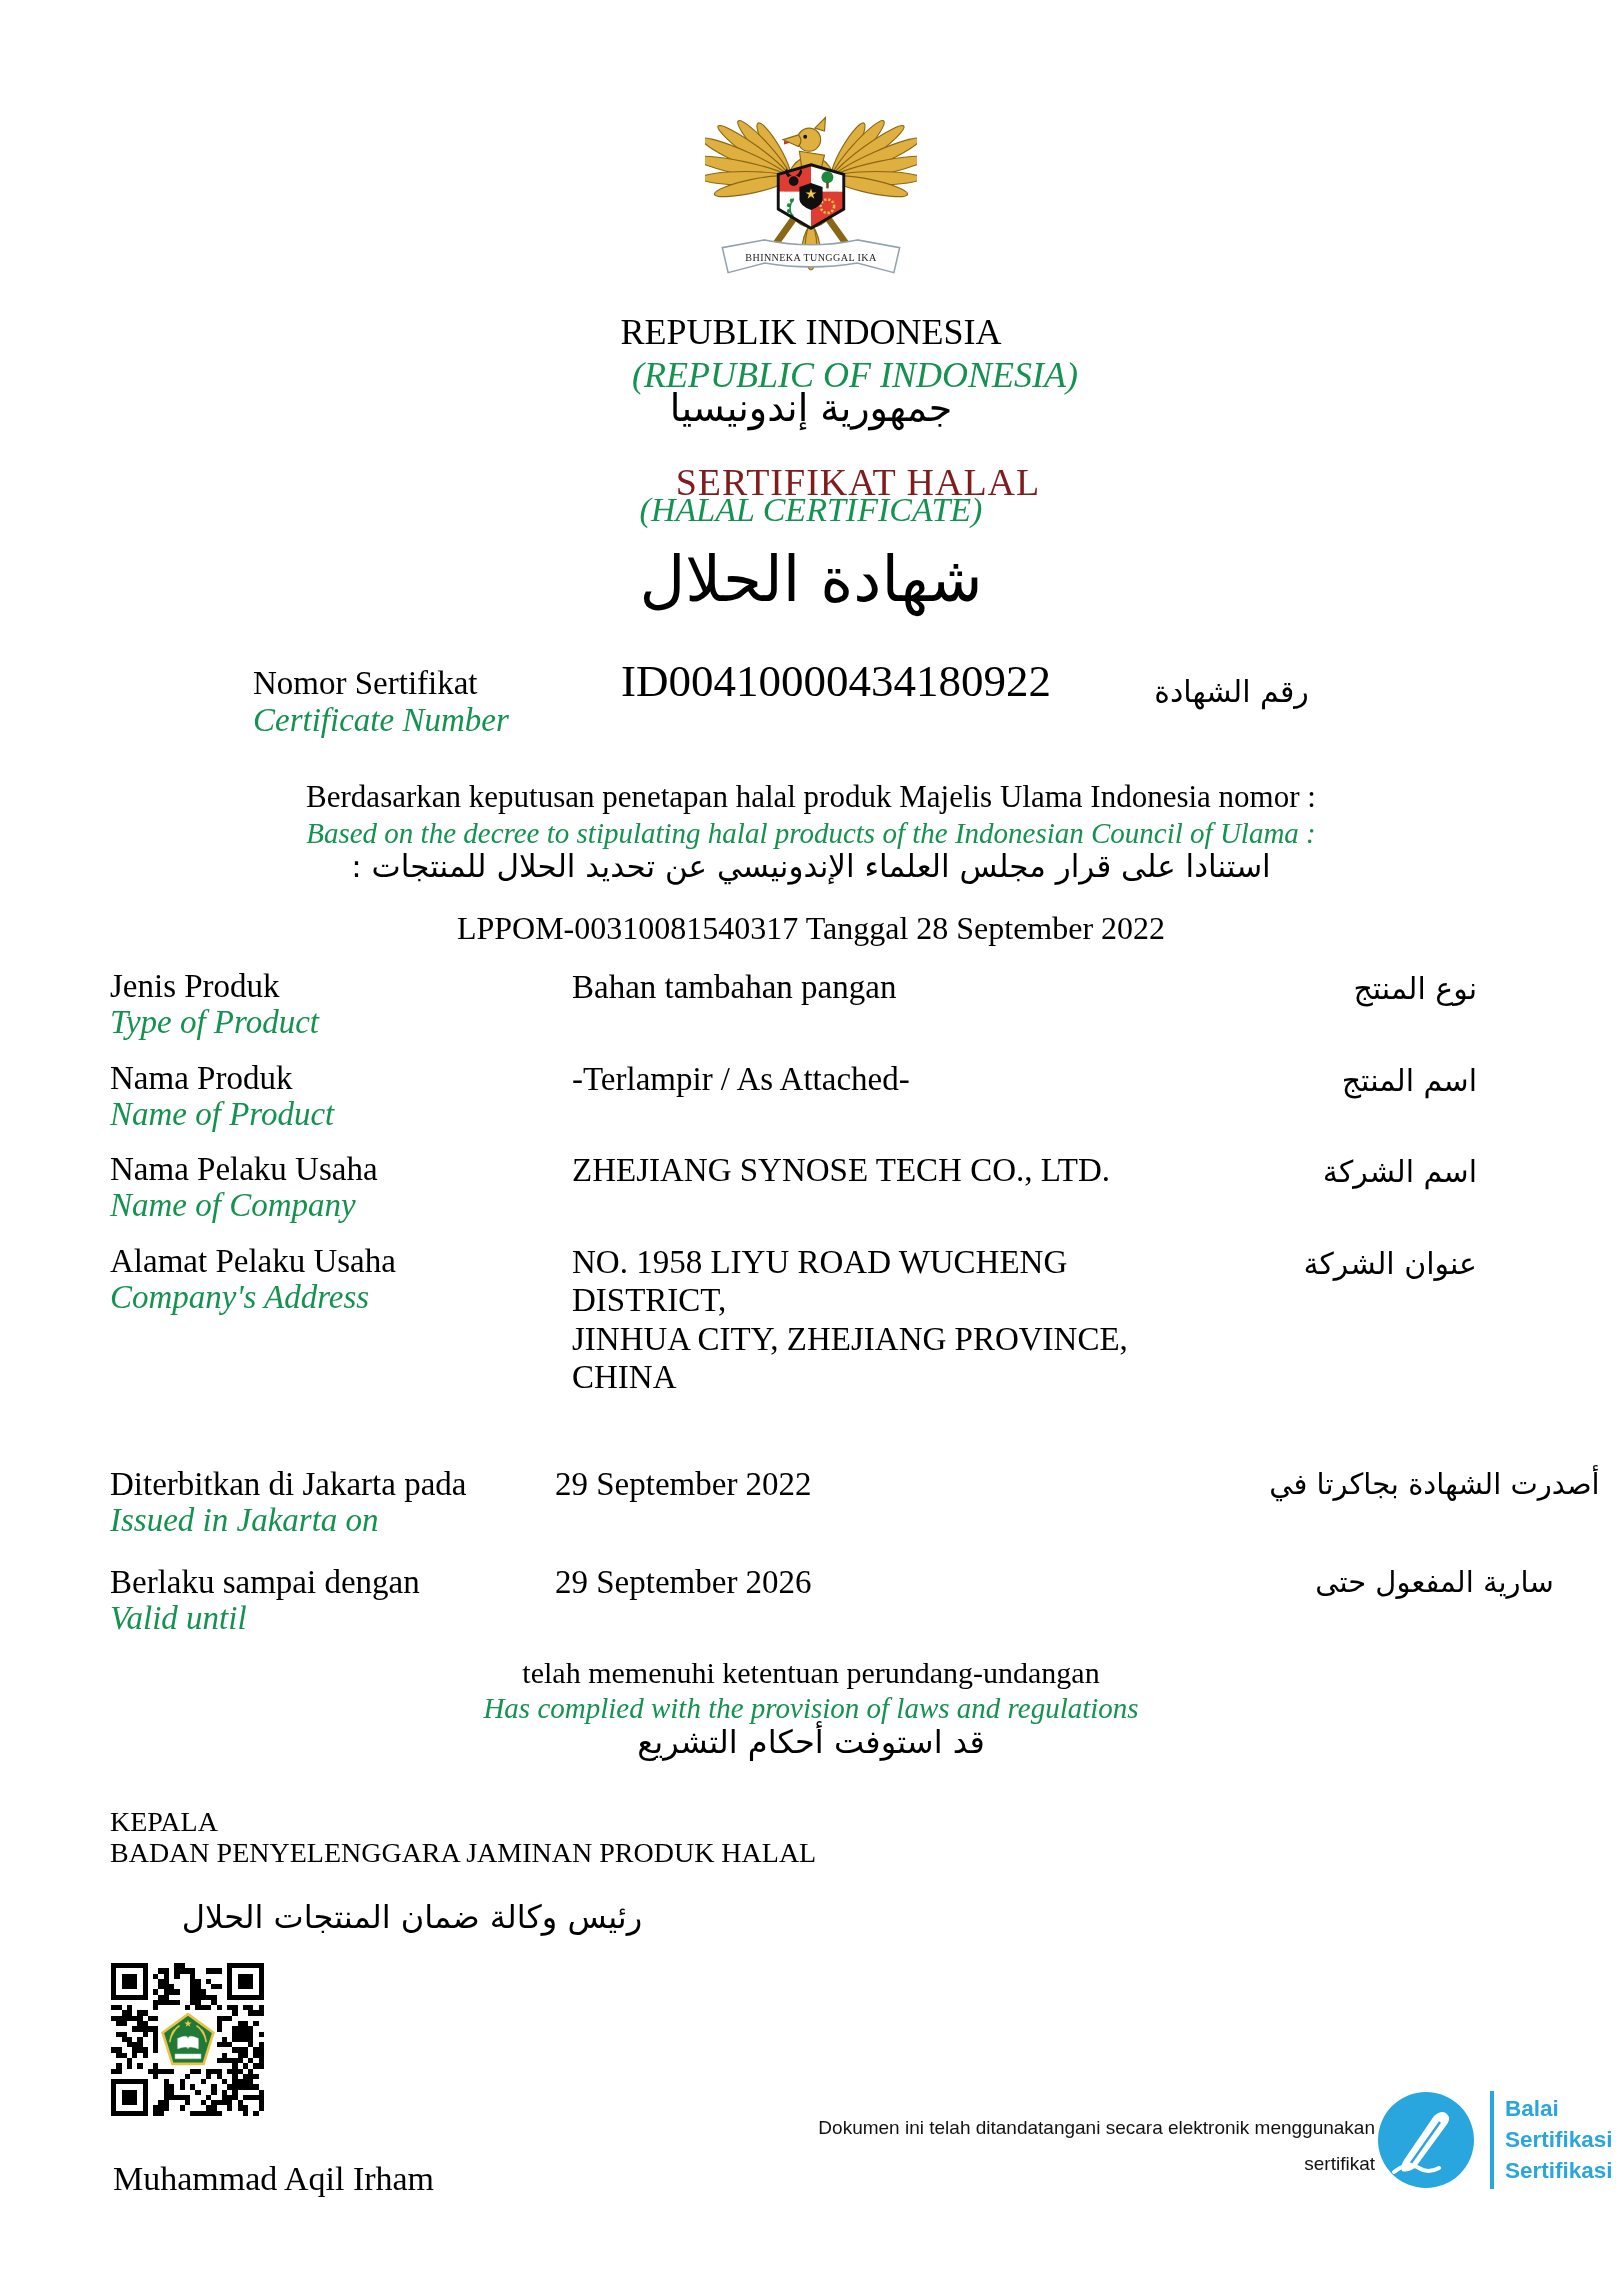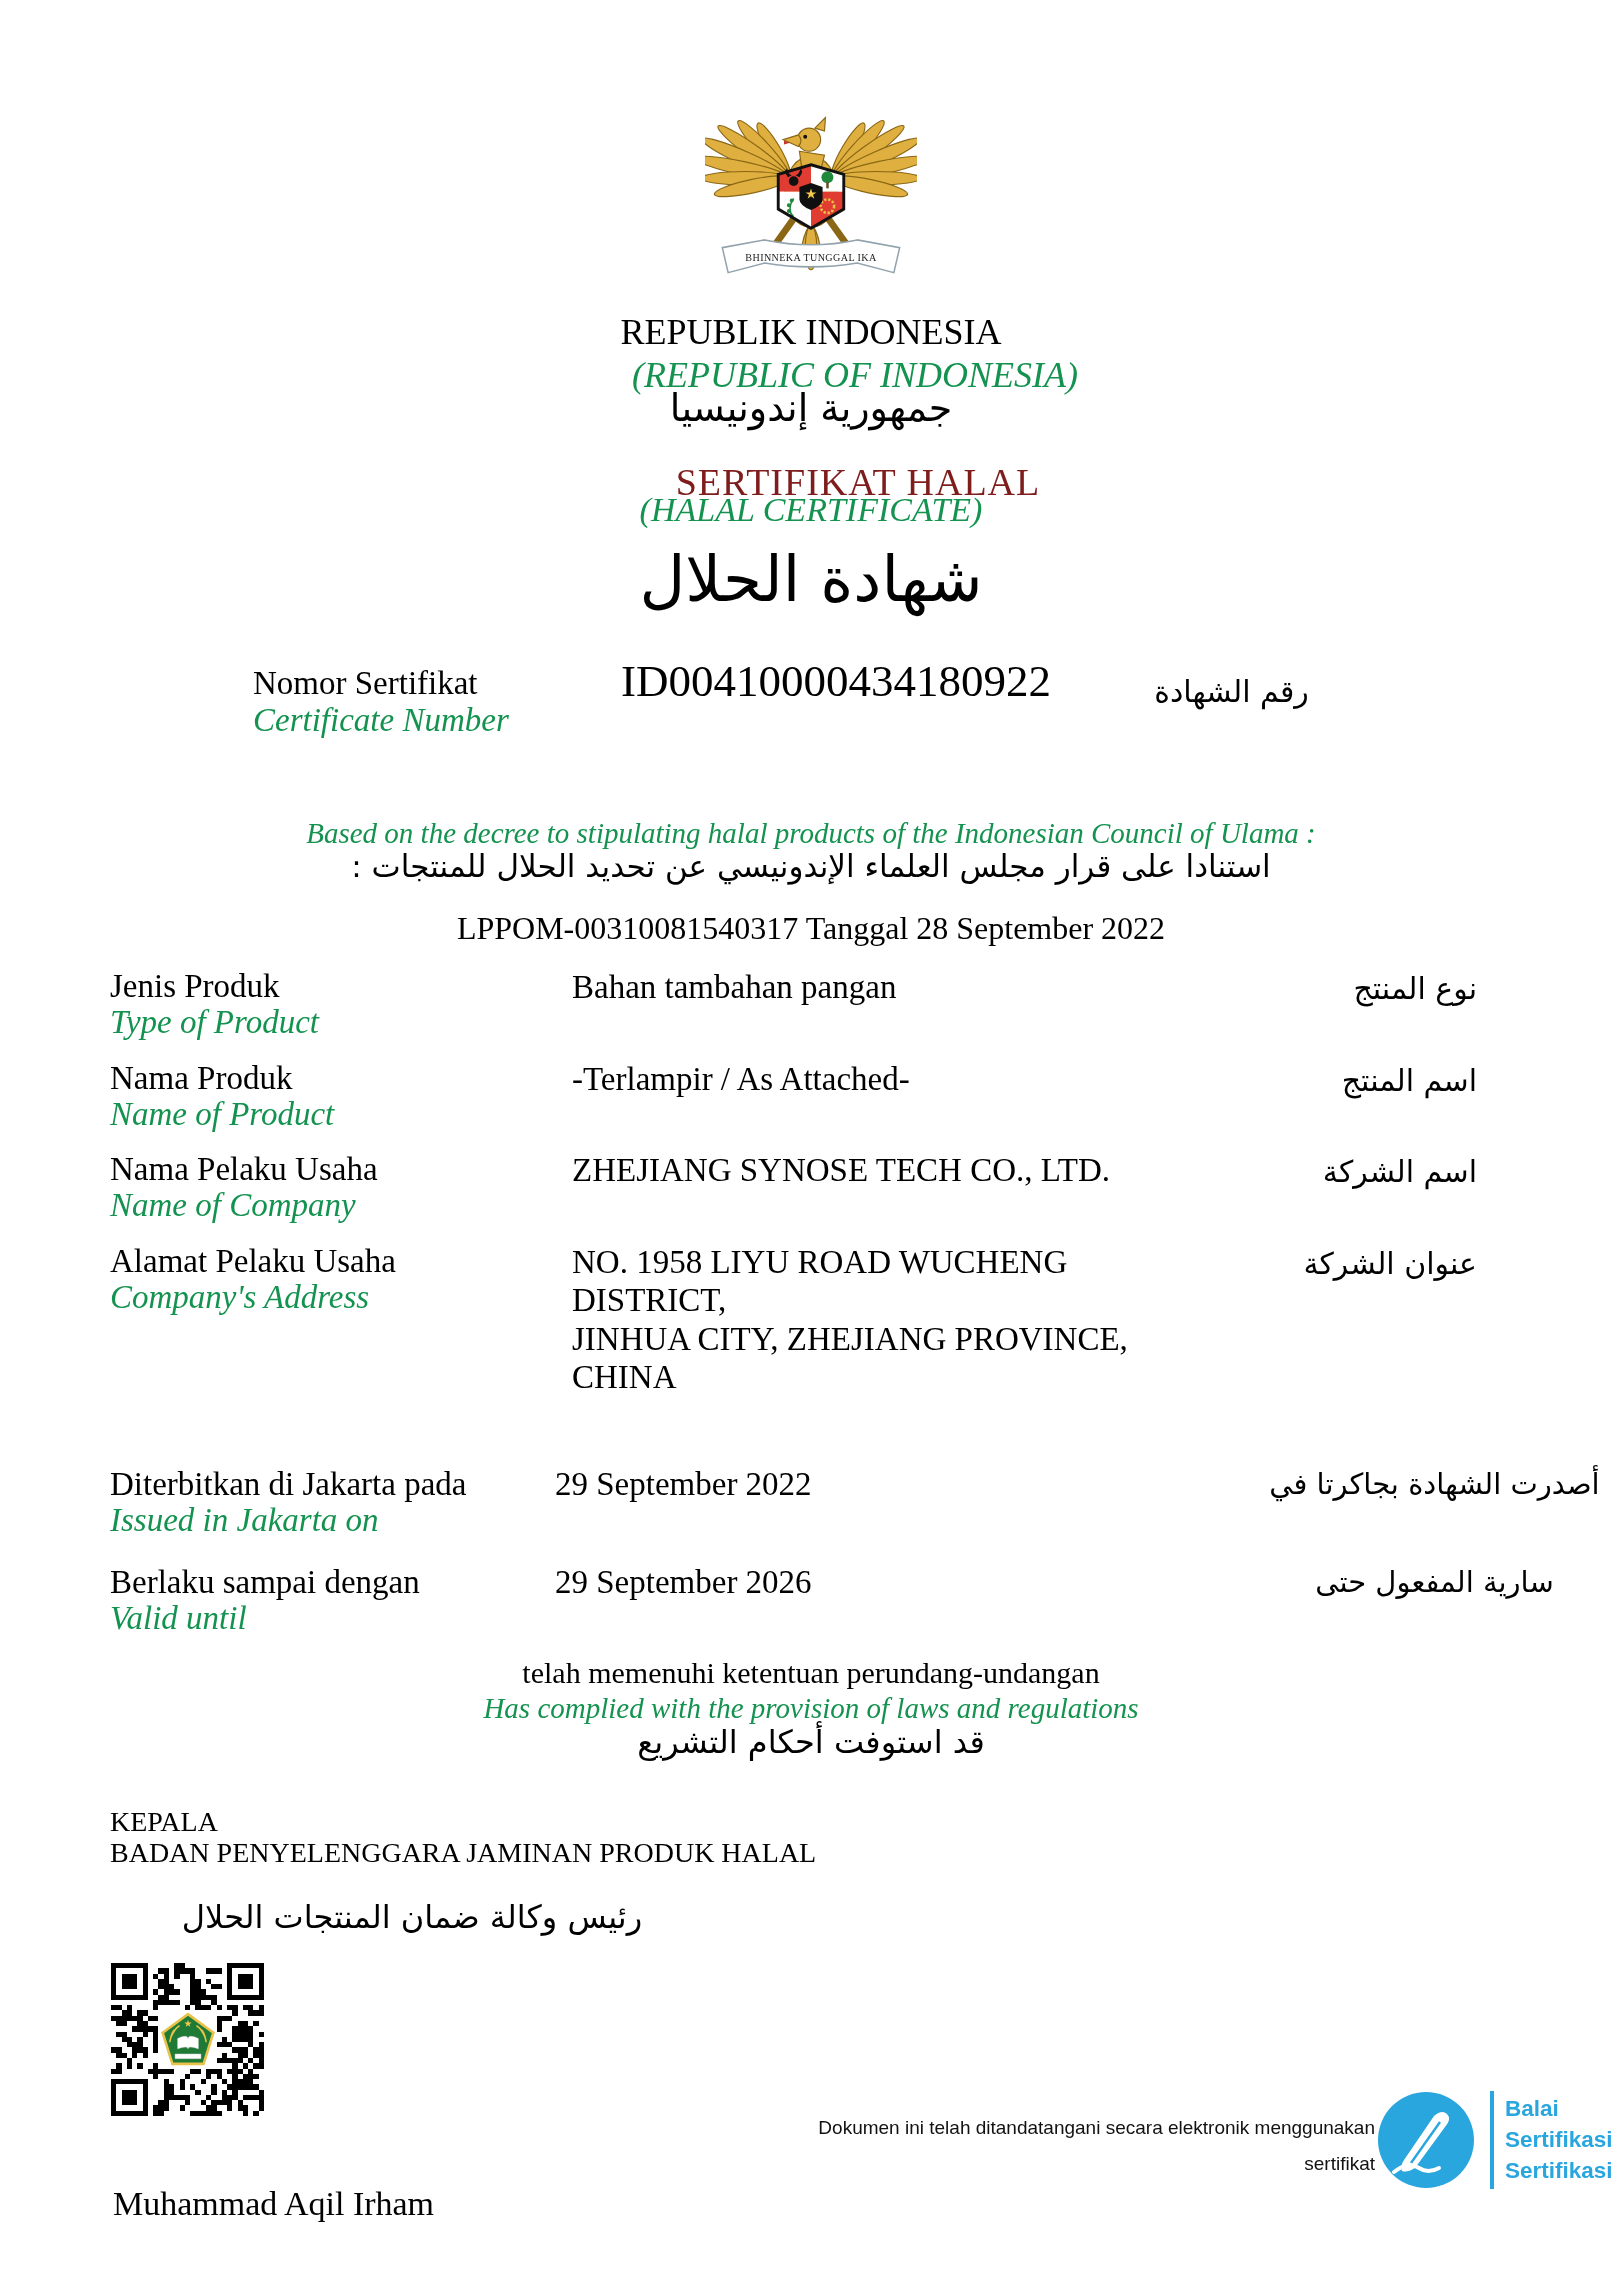--- a/index.html
+++ b/index.html
@@ -45,21 +45,21 @@
   .c1{top:1656px;font-size:30px;}
   .c2{top:1692px;font-size:29px;}
   .c3{top:1723px;font-size:32px;}
 
   
   .k{left:110px;top:1807px;font-size:28px;line-height:1.1;}
   .k-ar{left:178px;top:1898px;width:468px;text-align:center;font-size:32px;}
   .qr{left:111px;top:1963px;width:153px;height:153px;}
   .qr svg.code{position:absolute;left:0;top:0;width:153px;height:153px;}
   .qr-logo{position:absolute;left:50%;top:50%;transform:translate(-50%,-50%);width:57px;height:57px;}
-  .sig-name{left:113px;top:2160px;font-size:34px;margin-top:25px;}
+  .sig-name{left:113px;top:2160px;font-size:34px;}
 
   
   .disc{left:767px;top:2110px;width:608px;text-align:right;
         font-family:"Liberation Sans","DejaVu Sans",sans-serif;font-size:19px;line-height:36px;color:#111;}
   .bse{left:1376px;top:2090px;width:240px;height:102px;}
   .bse-circle{position:absolute;left:0;top:0;width:100px;height:100px;}
   .bse-bar{position:absolute;left:114px;top:1px;width:3.6px;height:98px;background:#2AA6DE;}
   .bse-text{position:absolute;left:129px;top:3.1px;font-family:"Liberation Sans","DejaVu Sans",sans-serif;
             font-weight:bold;color:#2AA6DE;font-size:22.5px;line-height:31px;}
 </style>
@@ -186,20 +186,21 @@
   <div class="abs c h-title-en green it">(HALAL CERTIFICATE)</div>
   <div class="abs c h-title-ar ar">شهادة الحلال</div>
 
   <div class="abs cn-label">
     <div>Nomor Sertifikat</div>
     <div class="green it">Certificate Number</div>
   </div>
   <div class="abs cn-value">ID00410000434180922</div>
   <div class="abs cn-ar ar">رقم الشهادة</div>
 
+  <div class="abs c d1">Berdasarkan keputusan penetapan halal produk Majelis Ulama Indonesia nomor :</div>
   <div class="abs c d2 green it">Based on the decree to stipulating halal products of the Indonesian Council of Ulama :</div>
   <div class="abs c d3 ar">استنادا على قرار مجلس العلماء الإندونيسي عن تحديد الحلال للمنتجات :</div>
   <div class="abs c d4">LPPOM-00310081540317 Tanggal 28 September 2022</div>
 
   <div class="row" style="top:968px">
     <div class="f-label">
       <div>Jenis Produk</div>
       <div class="green it">Type of Product</div>
     </div>
     <div class="f-value">Bahan tambahan pangan</div>

